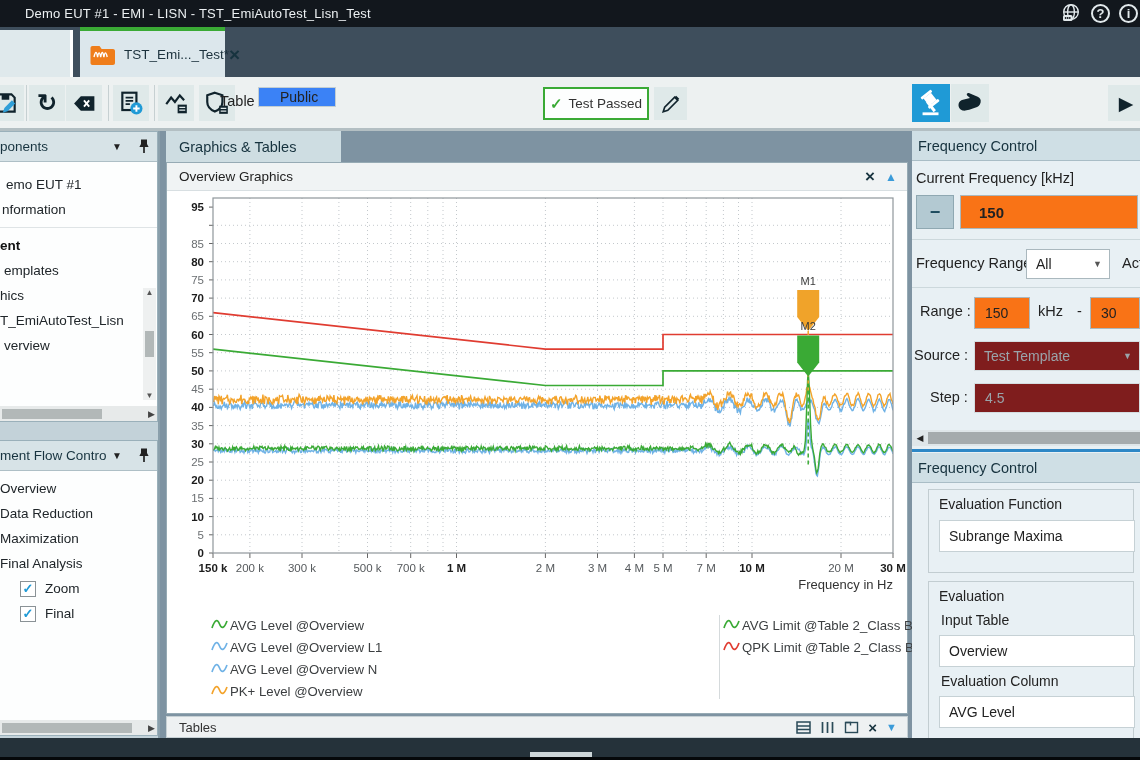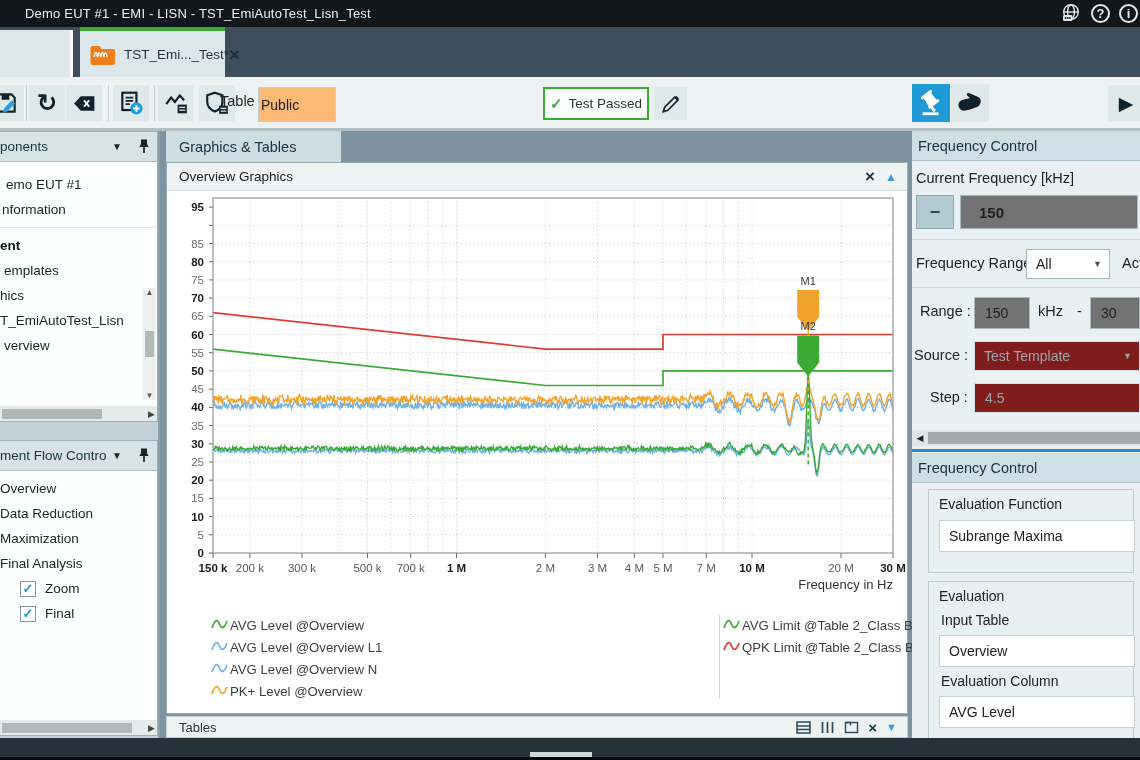--- a/index.html
+++ b/index.html
@@ -20,22 +20,22 @@
   .tab-active{position:absolute;left:80px;top:0;width:145px;height:50px;background:#dce7ec;border-top:4px solid #3aaa35;
               display:flex;align-items:center;padding:0 8px 0 9px}
   .tab-active .lbl{font-size:13.5px;color:#1c323d;white-space:nowrap;flex:1;margin-left:8px}
   .tab-close{font-size:19px;font-weight:700;color:#17333f;line-height:1}
 
   
   .toolbar{position:absolute;left:0;top:77px;width:1140px;height:54px;background:#edf1f1;border-bottom:3px solid #b3bfc3;z-index:4}
   .tb-btn{position:absolute;top:8px;width:36px;height:36px;background:#dfe9e9;display:flex;align-items:center;justify-content:center}
   .tb-sep{position:absolute;top:8px;width:1px;height:36px;background:#c6d0d2}
   .grp-label{position:absolute;left:220px;top:16px;font-size:14.5px;color:#222}
-  .grp-input{position:absolute;left:258px;top:10px;width:78px;height:35px;background:#fdba74;border:1px solid #c3ced2;
-             font-size:14px;color:#222;display:flex;align-items:center;padding-left:2px}
+  .grp-input{position:absolute;left:258px;top:10px;width:78px;height:20px;background:#3b82f6;border:1px solid #c3ced2;
+             font-size:14px;color:#222;display:flex;align-items:center;padding-left:21px}
   .status-pass{position:absolute;left:543px;top:10px;width:106px;height:33px;background:#fdfefe;border:2px solid #3aaa35;
                display:flex;align-items:center;justify-content:center;gap:6px}
   .status-pass .chk{color:#3aaa35;font-weight:700;font-size:15px}
   .status-pass .txt{font-size:13.5px;color:#333}
   .tool-active{background:#1f9ad6 !important}
 
   
   .bodyarea{position:absolute;left:0;top:131px;width:1140px;height:513px;background:#7e93a2}
 
   
@@ -80,21 +80,21 @@
   .tables-bar .ttl{font-size:13px;color:#333;padding-left:12px;flex:1}
   .tables-icons{display:flex;align-items:center;gap:9px;padding-right:10px}
   .tables-icons .x{font-size:15px;font-weight:700;color:#17333f;line-height:1}
   .tables-icons .dn{font-size:11px;color:#3b9bd9;line-height:1}
 
   
   .rightp{position:absolute;left:912px;top:0;width:228px;height:607px;background:#e8f0f4}
   .r-header{position:absolute;left:0;width:228px;height:30px;background:#cfdfe5;border-bottom:1px solid #a9bdc6;
             display:flex;align-items:center;padding-left:6px;font-size:14.5px;color:#16323e}
   .r-lab{position:absolute;font-size:14.5px;color:#222;white-space:nowrap}
-  .r-input{position:absolute;background:#737373;border:1px solid #aab8be;display:flex;align-items:center;padding-left:10px;font-size:14px;color:#222}
+  .r-input{position:absolute;background:#f97316;border:1px solid #aab8be;display:flex;align-items:center;padding-left:10px;font-size:14px;color:#222}
   .r-input.bold{font-weight:700;font-size:15px}
   .r-input.disabled{background:#7f1d1d;border-color:#d4dde0;color:#9aa4aa}
   .r-dd{position:absolute;background:#fff;border:1px solid #aab8be;display:flex;align-items:center;padding:0 7px 0 9px;font-size:14px;color:#222;justify-content:space-between}
   .r-dd .ar{font-size:9px;color:#555}
   .r-sep{position:absolute;left:0;width:228px;height:1px;background:#ccd8dc}
   .minus-btn{position:absolute;left:4px;top:64px;width:38px;height:34px;background:#b3c9d2;border:1px solid #8fa8b2;
              display:flex;align-items:center;justify-content:center;font-size:18px;font-weight:700;color:#1d4b5e}
   .r-hscroll{position:absolute;left:0;top:299px;width:228px;height:16px;background:#dfe6e9;display:flex;align-items:center}
   .r-hscroll .la{font-size:9px;color:#222;width:16px;text-align:center}
   .r-hscroll .th{height:12px;background:#a5abad;flex:1;margin-right:0}

